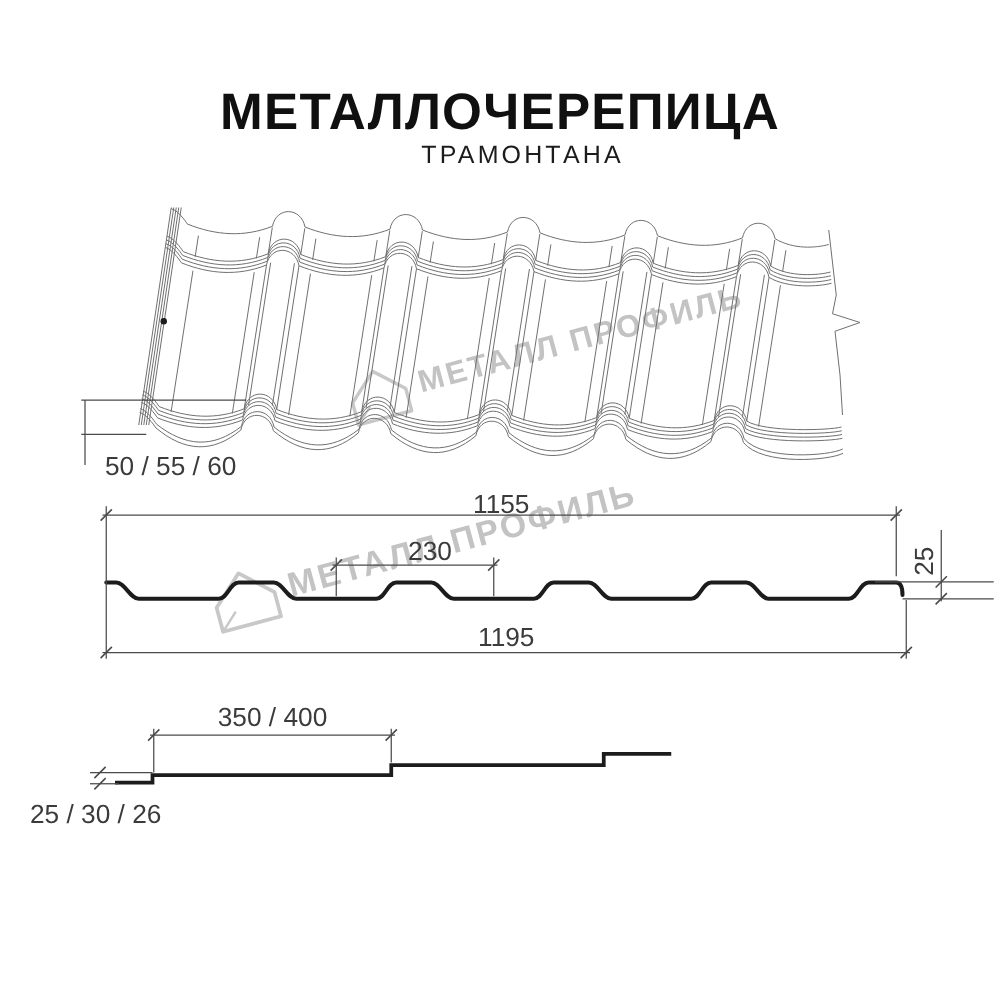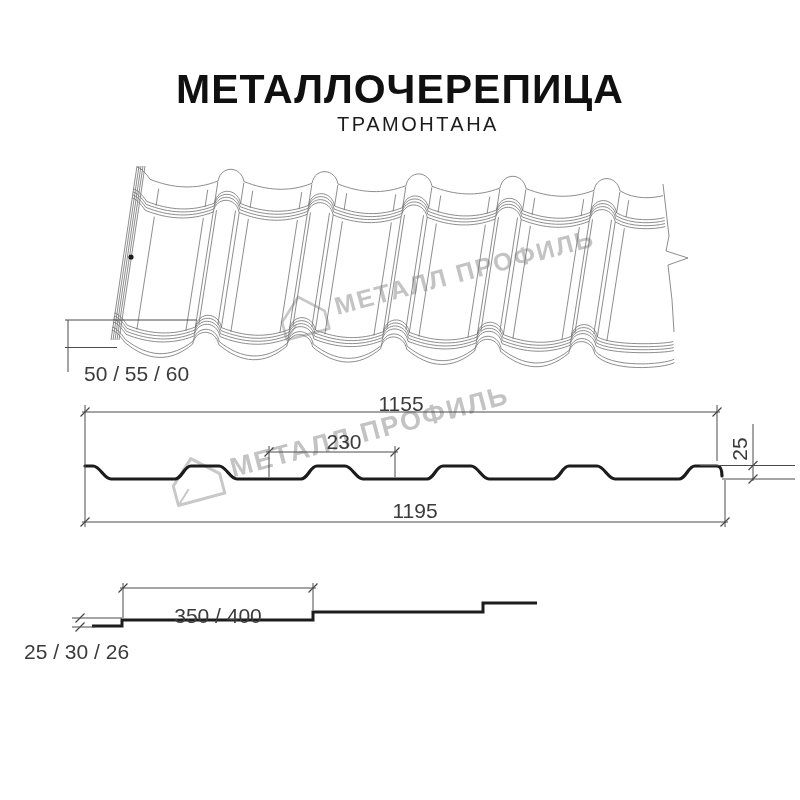--- a/index.html
+++ b/index.html
@@ -160,16 +160,16 @@
         <line x1="72" y1="627" x2="95" y2="627" stroke="#4a4a4a" stroke-width="1"></line>
         <line x1="75.5" y1="622.5" x2="84.5" y2="613.5" stroke="#4a4a4a" stroke-width="1.3"></line>
         <line x1="75.5" y1="631.5" x2="84.5" y2="622.5" stroke="#4a4a4a" stroke-width="1.3"></line>
       </g>
   </svg>
 
   <span class="dim" style="left:84px;top:362px;">50 / 55 / 60</span>
   <span class="dim center" style="left:401px;top:392px;">1155</span>
   <span class="dim center" style="left:344px;top:430px;">230</span>
   <span class="dim rot" style="left:740px;top:449px;">25</span>
-  <span class="dim center" style="left:415px;top:499px;">1195</span>
-  <span class="dim center" style="left:218px;top:563px;margin-top:41px;">350 / 400</span>
+  <span class="dim center" style="left:405px;top:499px;">1195</span>
+  <span class="dim center" style="left:218px;top:563px;">350 / 400</span>
   <span class="dim" style="left:24px;top:640px;">25 / 30 / 26</span>
 </div>
 
 </body></html>

